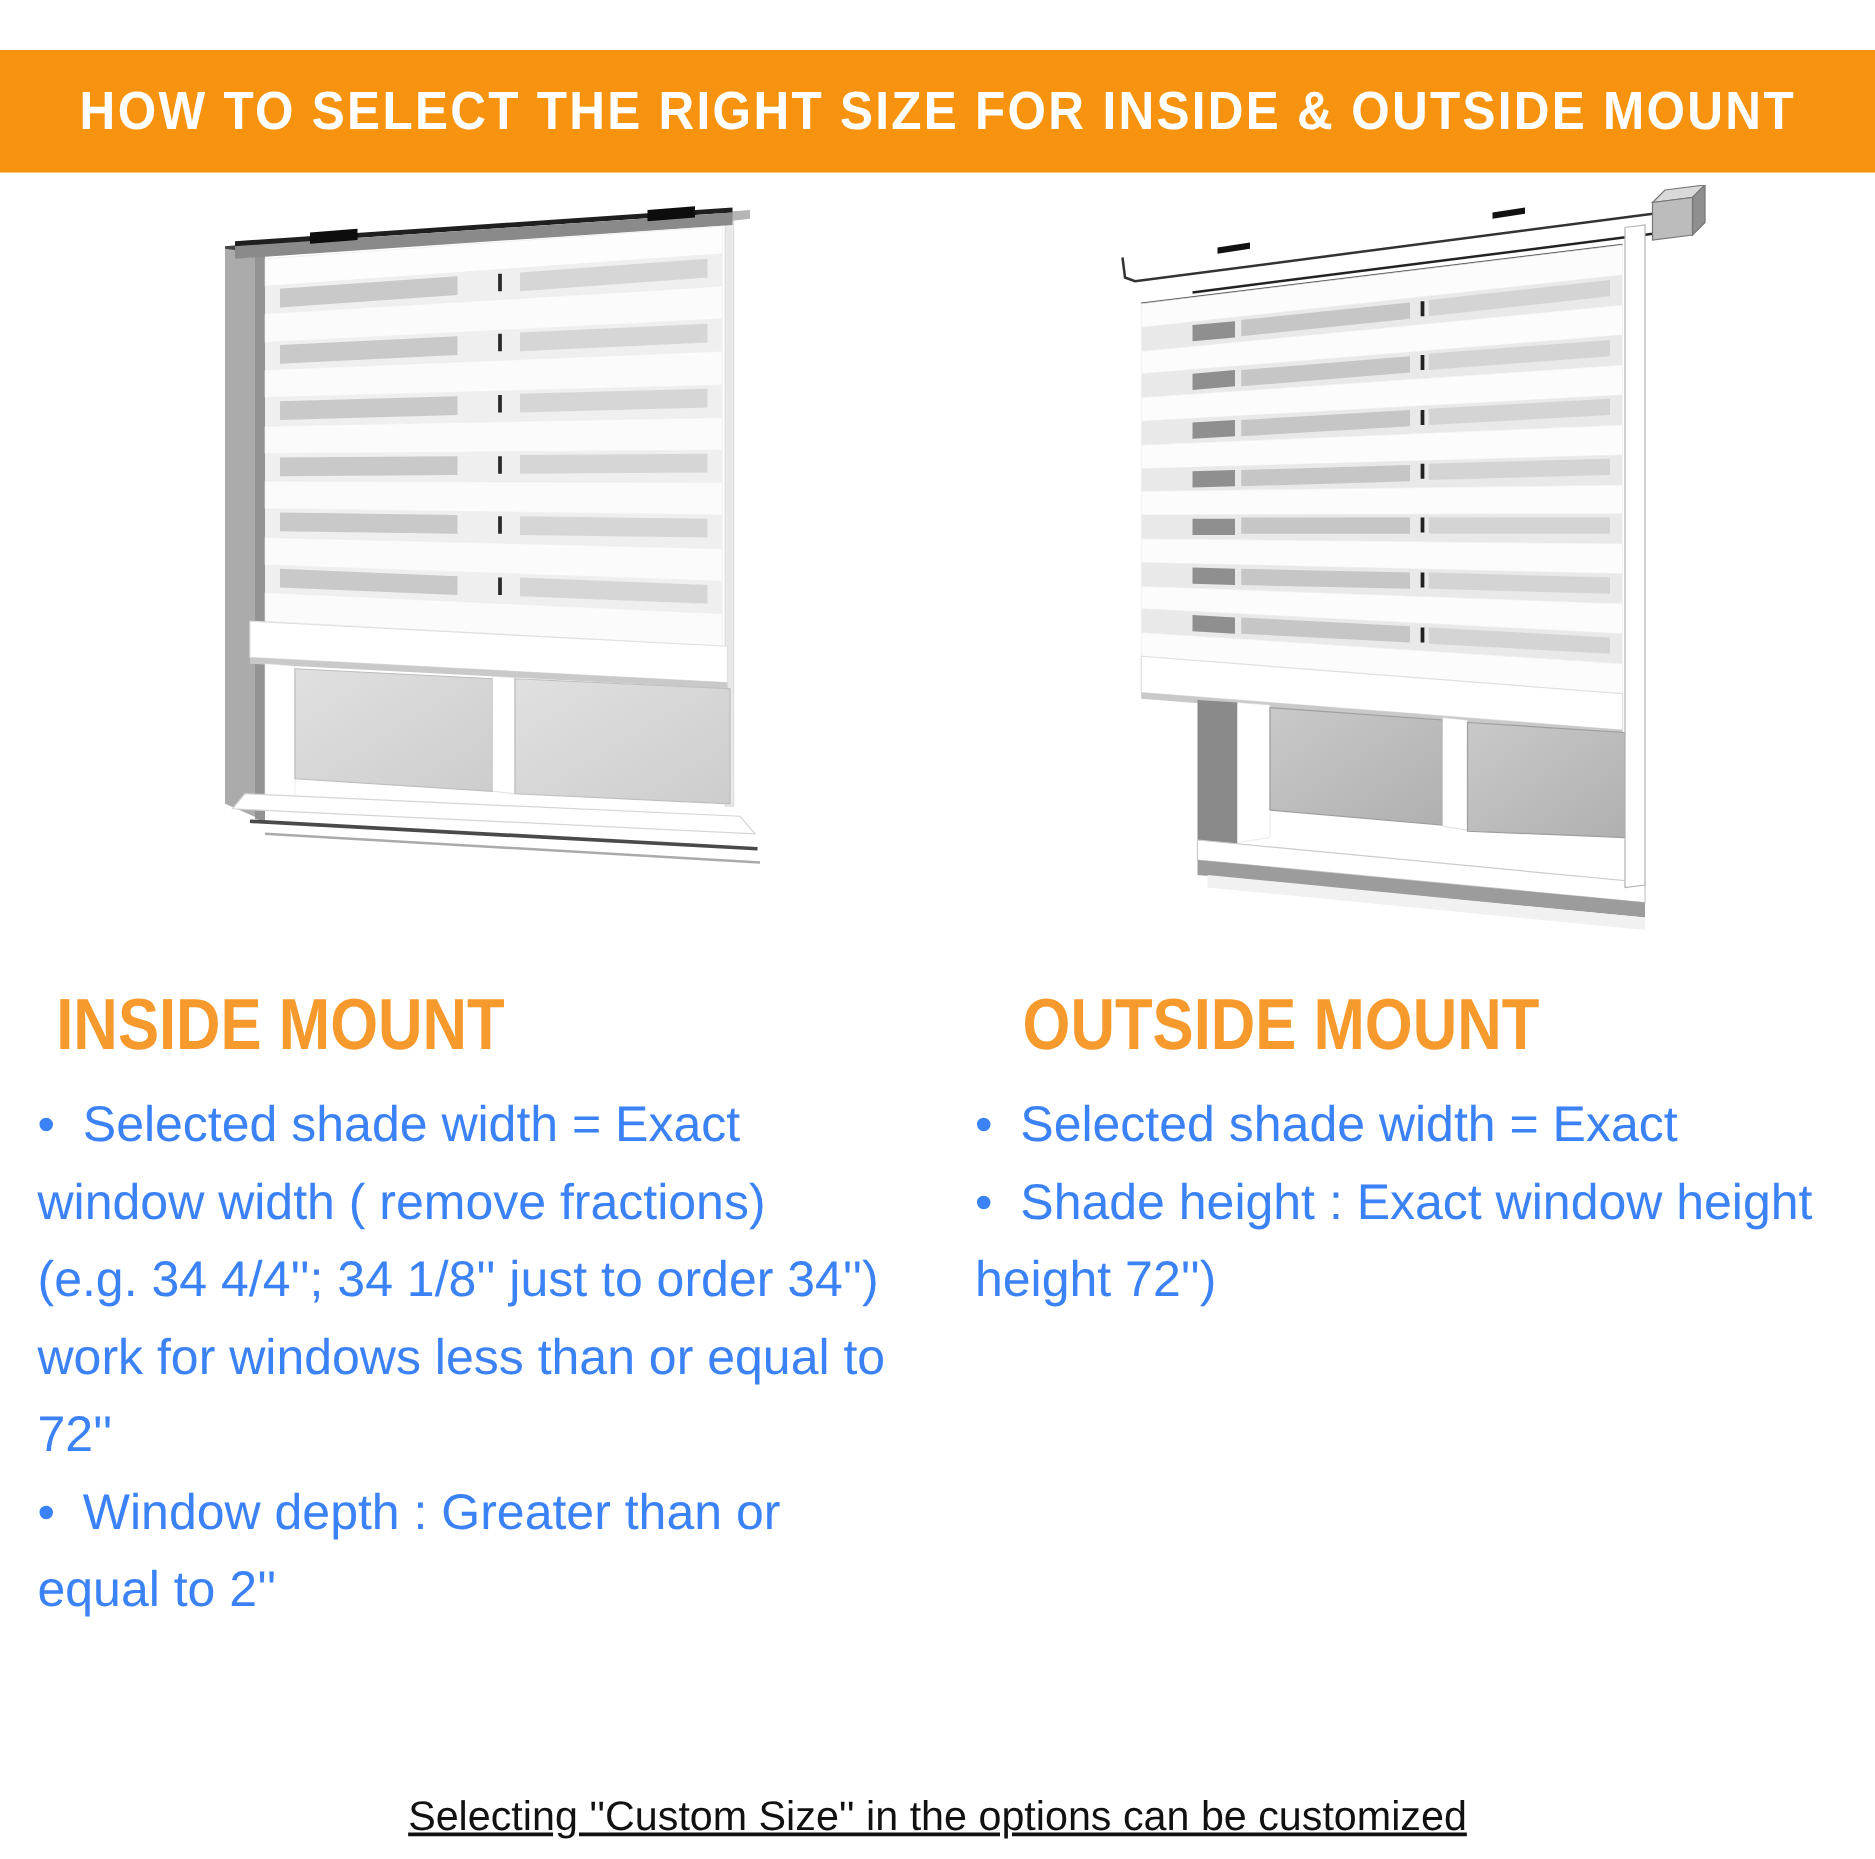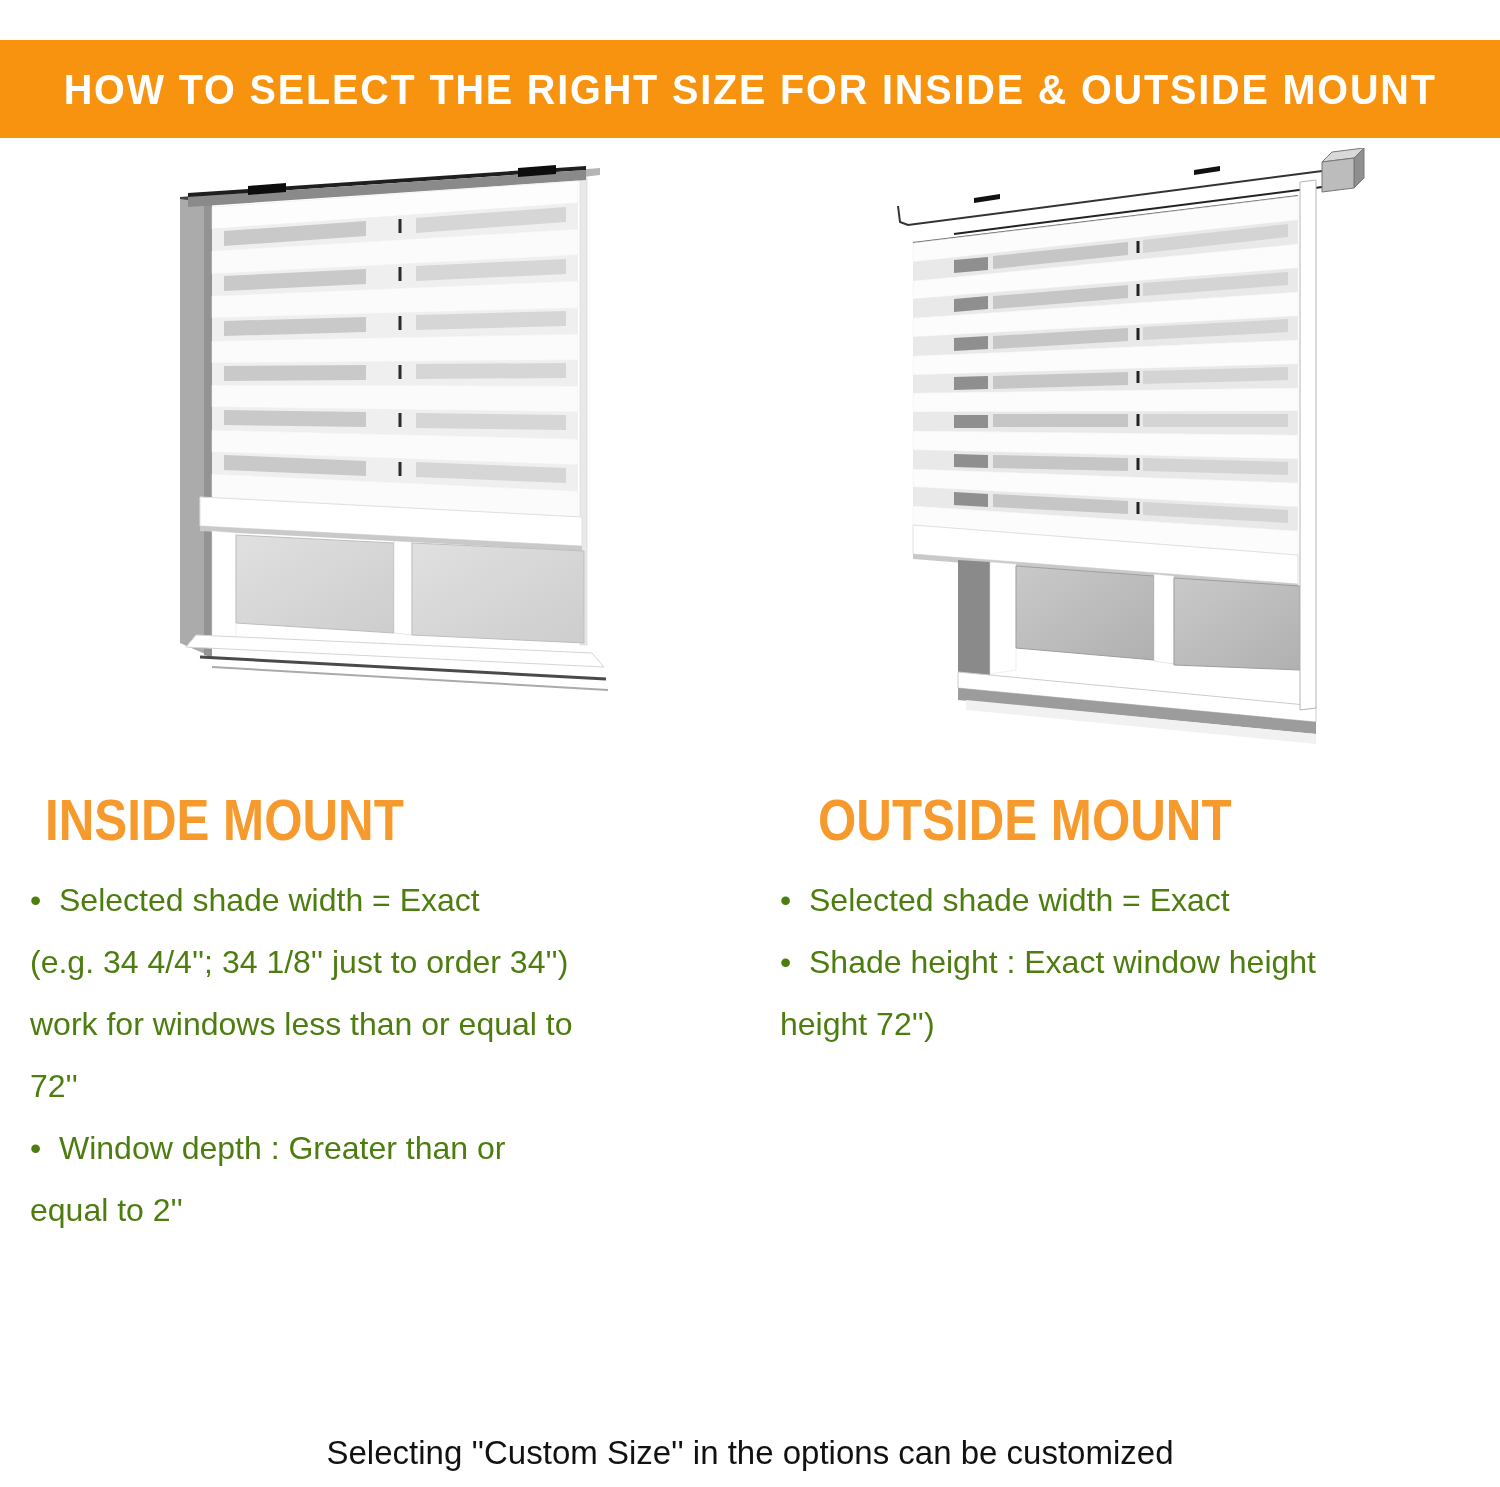--- a/index.html
+++ b/index.html
@@ -18,28 +18,28 @@
   .illus{position:absolute;}
   #inside-illus{left:170px;top:145px;width:470px;height:600px;}
   #outside-illus{left:888px;top:148px;width:490px;height:620px;}
   .mount-heading{
     position:absolute;color:#F79A2E;font-weight:bold;font-size:58px;
     white-space:nowrap;transform:scaleX(0.85);transform-origin:left top;
   }
   #inside-heading{left:45px;top:786px;}
   #outside-heading{left:818px;top:786px;}
   .col{
-    position:absolute;top:869px;font-size:32px;line-height:62px;color:#4d7c0f;
+    position:absolute;top:869px;font-size:40px;line-height:62px;color:#3b82f6;
   }
   .col .t-line{white-space:pre;}
   #inside-col{left:30px;width:720px;}
   #outside-col{left:780px;width:710px;}
   .footer-note{
     position:absolute;left:0;top:1434px;width:1500px;text-align:center;
-    font-size:33px;color:#111111;white-space:pre;
+    font-size:33px;color:#111111;white-space:pre;text-decoration:underline;
   }
   svg{display:block;}
 </style>
 </head>
 <body>
 
 <div class="topbar">
   <div class="topbar-title">HOW TO SELECT THE RIGHT SIZE FOR INSIDE &amp; OUTSIDE MOUNT</div>
 </div>
 
@@ -215,20 +215,21 @@
     <polygon points="434,14 466,10 466,40 434,44" fill="#bcbcbc" stroke="#777777" stroke-width="1"></polygon>
   </g>
 </svg>
 </div>
 
 <div class="mount-heading" id="inside-heading">INSIDE MOUNT</div>
 <div class="mount-heading" id="outside-heading">OUTSIDE MOUNT</div>
 
 <div class="col" id="inside-col">
   <div class="t-line">•  Selected shade width = Exact</div>
+  <div class="t-line">window width ( remove fractions)</div>
   <div class="t-line">(e.g. 34 4/4''; 34 1/8'' just to order 34'')</div>
   <div class="t-line">work for windows less than or equal to</div>
   <div class="t-line">72''</div>
   <div class="t-line">•  Window depth : Greater than or</div>
   <div class="t-line">equal to 2''</div>
 </div>
 
 <div class="col" id="outside-col">
   <div class="t-line">•  Selected shade width = Exact</div>
   <div class="t-line">•  Shade height : Exact window height</div>

